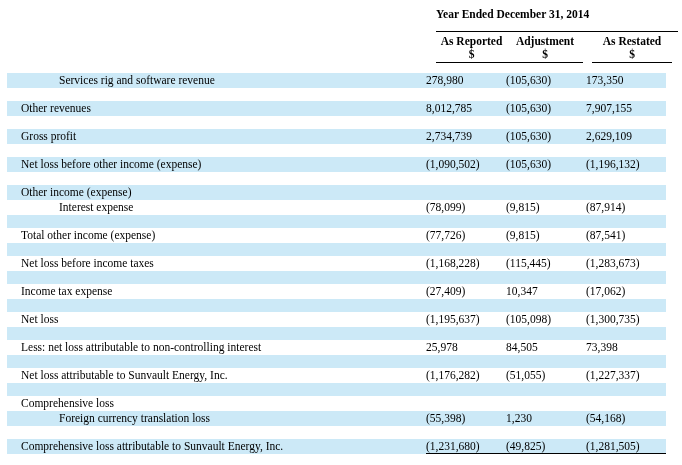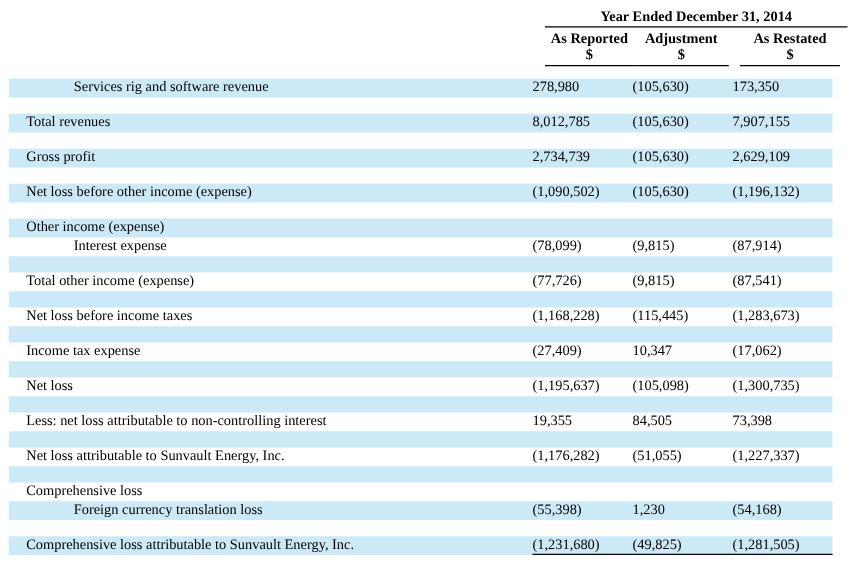--- a/index.html
+++ b/index.html
@@ -7,23 +7,23 @@
     width: 682px; height: 465px;
     background: #ffffff;
     font-family: "Liberation Serif", "DejaVu Serif", serif;
     font-size: 11.5px;
     color: #000;
     overflow: hidden;
   }
   .header-wrap { margin: 8px 0 0 436px; width: 242px; }
   .period {
     font-weight: bold;
-    text-align: center;
+    text-align: left;
     border-bottom: 1px solid #000;
-    padding-bottom: 1px;
+    padding-bottom: 11px;
     white-space: nowrap;
     font-family: Liberation Serif, serif;
   }
   .colheads { display: flex; margin-top: 3px; }
   .colhead {
     text-align: center;
     font-weight: bold;
     border-bottom: 1px solid #000;
     line-height: 13px;
     padding-bottom: 1px;
@@ -71,21 +71,21 @@
 
   <div class="tbody" id="table-body">
       <div class="row item shaded">
         <div class="label indent">Services rig and software revenue</div>
         <div class="num c0">278,980</div>
         <div class="num c1">(105,630)</div>
         <div class="num c2">173,350</div>
       </div>
       <div class="row spacer"></div>
       <div class="row item shaded">
-        <div class="label">Total revenues</div>
+        <div class="label">Other revenues</div>
         <div class="num c0">8,012,785</div>
         <div class="num c1">(105,630)</div>
         <div class="num c2">7,907,155</div>
       </div>
       <div class="row spacer"></div>
       <div class="row item shaded">
         <div class="label">Gross profit</div>
         <div class="num c0">2,734,739</div>
         <div class="num c1">(105,630)</div>
         <div class="num c2">2,629,109</div>
@@ -134,21 +134,21 @@
       <div class="row spacer shaded"></div>
       <div class="row item">
         <div class="label">Net loss</div>
         <div class="num c0">(1,195,637)</div>
         <div class="num c1">(105,098)</div>
         <div class="num c2">(1,300,735)</div>
       </div>
       <div class="row spacer shaded"></div>
       <div class="row item">
         <div class="label">Less: net loss attributable to non-controlling interest</div>
-        <div class="num c0">19,355</div>
+        <div class="num c0">25,978</div>
         <div class="num c1">84,505</div>
         <div class="num c2">73,398</div>
       </div>
       <div class="row spacer shaded"></div>
       <div class="row item">
         <div class="label">Net loss attributable to Sunvault Energy, Inc.</div>
         <div class="num c0">(1,176,282)</div>
         <div class="num c1">(51,055)</div>
         <div class="num c2">(1,227,337)</div>
       </div>

